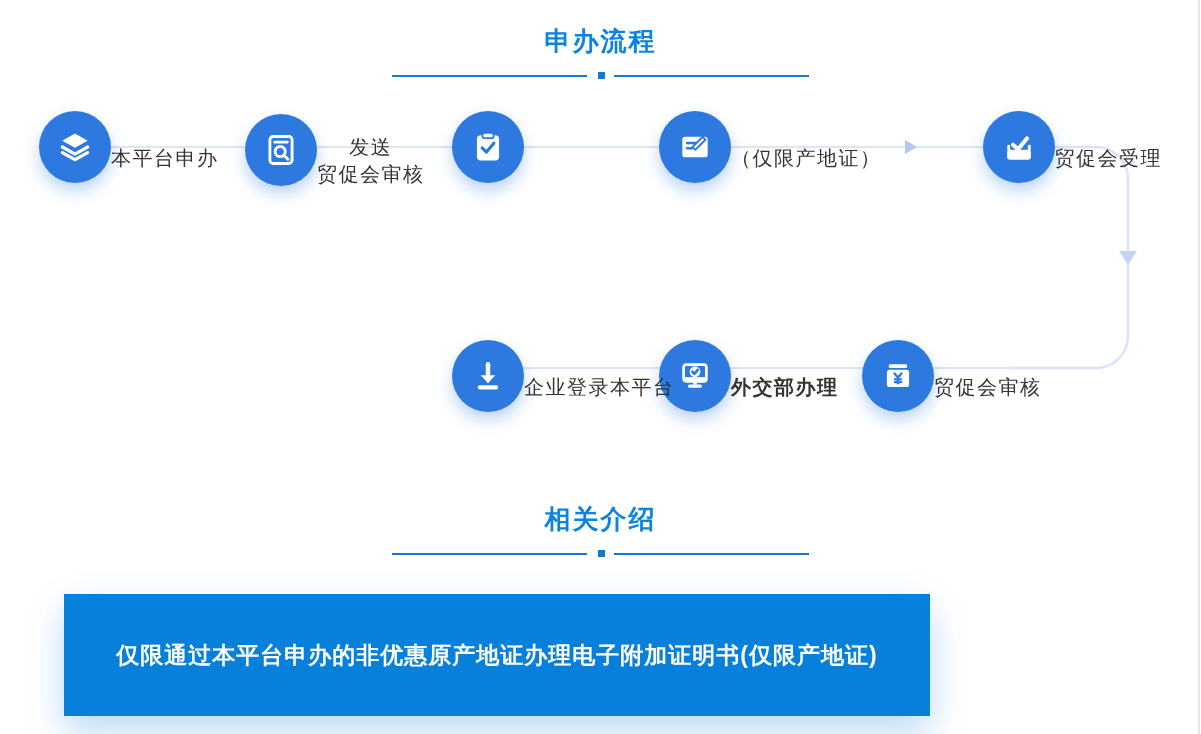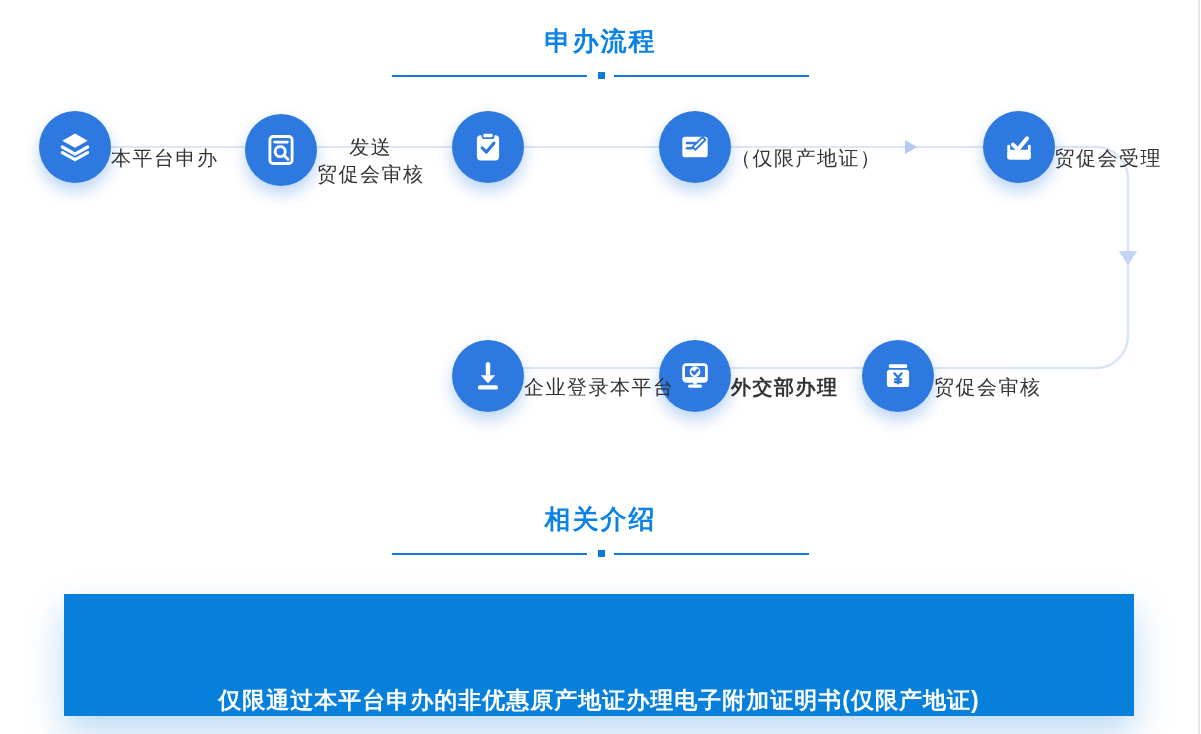--- a/index.html
+++ b/index.html
@@ -60,24 +60,24 @@
   .s2 { left:245px; }  
   .s3 { left:452px; }  
   .s4 { left:659px; }  
   .s5 { left:862px;justify-content:flex-end; }  
   .s6 { left:862px; }  
   .s7 { left:659px;font-weight:bold; }  
   .s8 { left:452px; }  
 
   
   .banner {
-    position:absolute; left:64px; top:594px; width:1070px; height:122px;
+    position:absolute; left:64px; top:594px; width:866px; height:122px;
     background:#0780db;
     box-shadow:0 16px 34px rgba(10,122,214,0.28);
-    display:flex; align-items:flex-end; justify-content:center;
+    display:flex; align-items:center; justify-content:center;
     z-index:2;
   }
   .banner .banner-text {
     color:#ffffff; font-size:23px; font-weight:bold; letter-spacing:1px;
     text-align:center;
   }
 </style>
 </head>
 <body>
 

